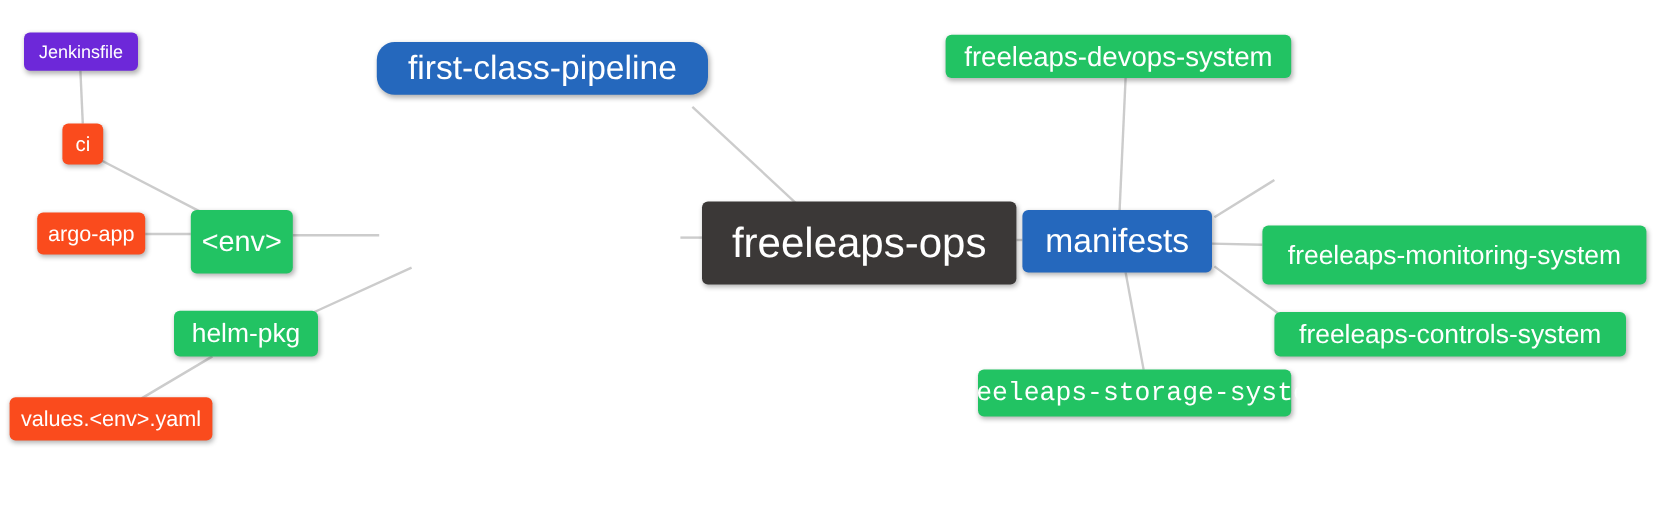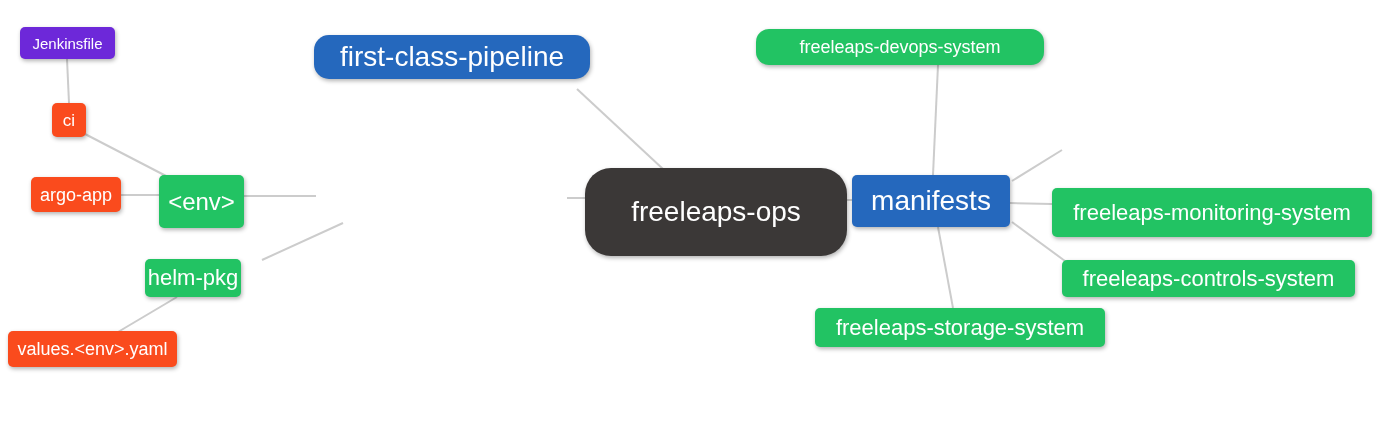--- a/index.html
+++ b/index.html
@@ -53,33 +53,33 @@
   </svg>
 
   <div class="node orange" style="left:20px;  top:27px;  width:95px;  height:32px; font-size:15px;">Jenkinsfile</div>
 
   <div class="node red" style="left:52px;  top:103px; width:34px;  height:34px; font-size:17px;">ci</div>
 
   <div class="node red" style="left:31px;  top:177px; width:90px;  height:35px; font-size:18px;">argo-app</div>
 
   <div class="node green" style="left:159px; top:175px; width:85px;  height:53px; font-size:24px;">&lt;env&gt;</div>
 
-  <div class="node green" style="left:145px; top:259px; width:96px; height:38px; font-size:22px;">helm-pkg</div>
+  <div class="node green" style="left:145px; top:259px; width:120px; height:38px; font-size:22px;">helm-pkg</div>
 
   <div class="node red" style="left:8px;   top:331px; width:169px; height:36px; font-size:18px;">values.&lt;env&gt;.yaml</div>
 
   <div class="node blue" style="left:314px; top:35px;  width:276px; height:44px; font-size:28px;border-radius:15px;">first-class-pipeline</div>
 
 
-  <div class="node dark" style="left:585px; top:168px; width:262px; height:88px; font-size:28px;border-radius:26px;">freeleaps-ops</div>
+  <div class="node dark" style="left:585px; top:168px; width:262px; height:69px; font-size:35px;">freeleaps-ops</div>
 
   <div class="node blue" style="left:852px; top:175px; width:158px; height:52px; font-size:28px;">manifests</div>
 
-  <div class="node green" style="left:756px; top:29px;  width:288px; height:36px; font-size:18px;border-radius:13px;">freeleaps-devops-system</div>
+  <div class="node green" style="left:788px; top:29px;  width:288px; height:36px; font-size:23px;">freeleaps-devops-system</div>
 
 
   <div class="node green" style="left:1052px;top:188px; width:320px; height:49px; font-size:22px;">freeleaps-monitoring-system</div>
 
   <div class="node green" style="left:1062px;top:260px; width:293px; height:37px; font-size:22px;">freeleaps-controls-system</div>
 
-  <div class="node green" style="left:815px; top:308px; width:290px; height:39px; font-size:22px;">freeleaps-storage-system</div>
+  <div class="node green" style="left:815px; top:308px; width:261px; height:39px; font-size:22px;font-family:Liberation Mono, monospace;">freeleaps-storage-system</div>
 
 </div>
 
 </body></html>

